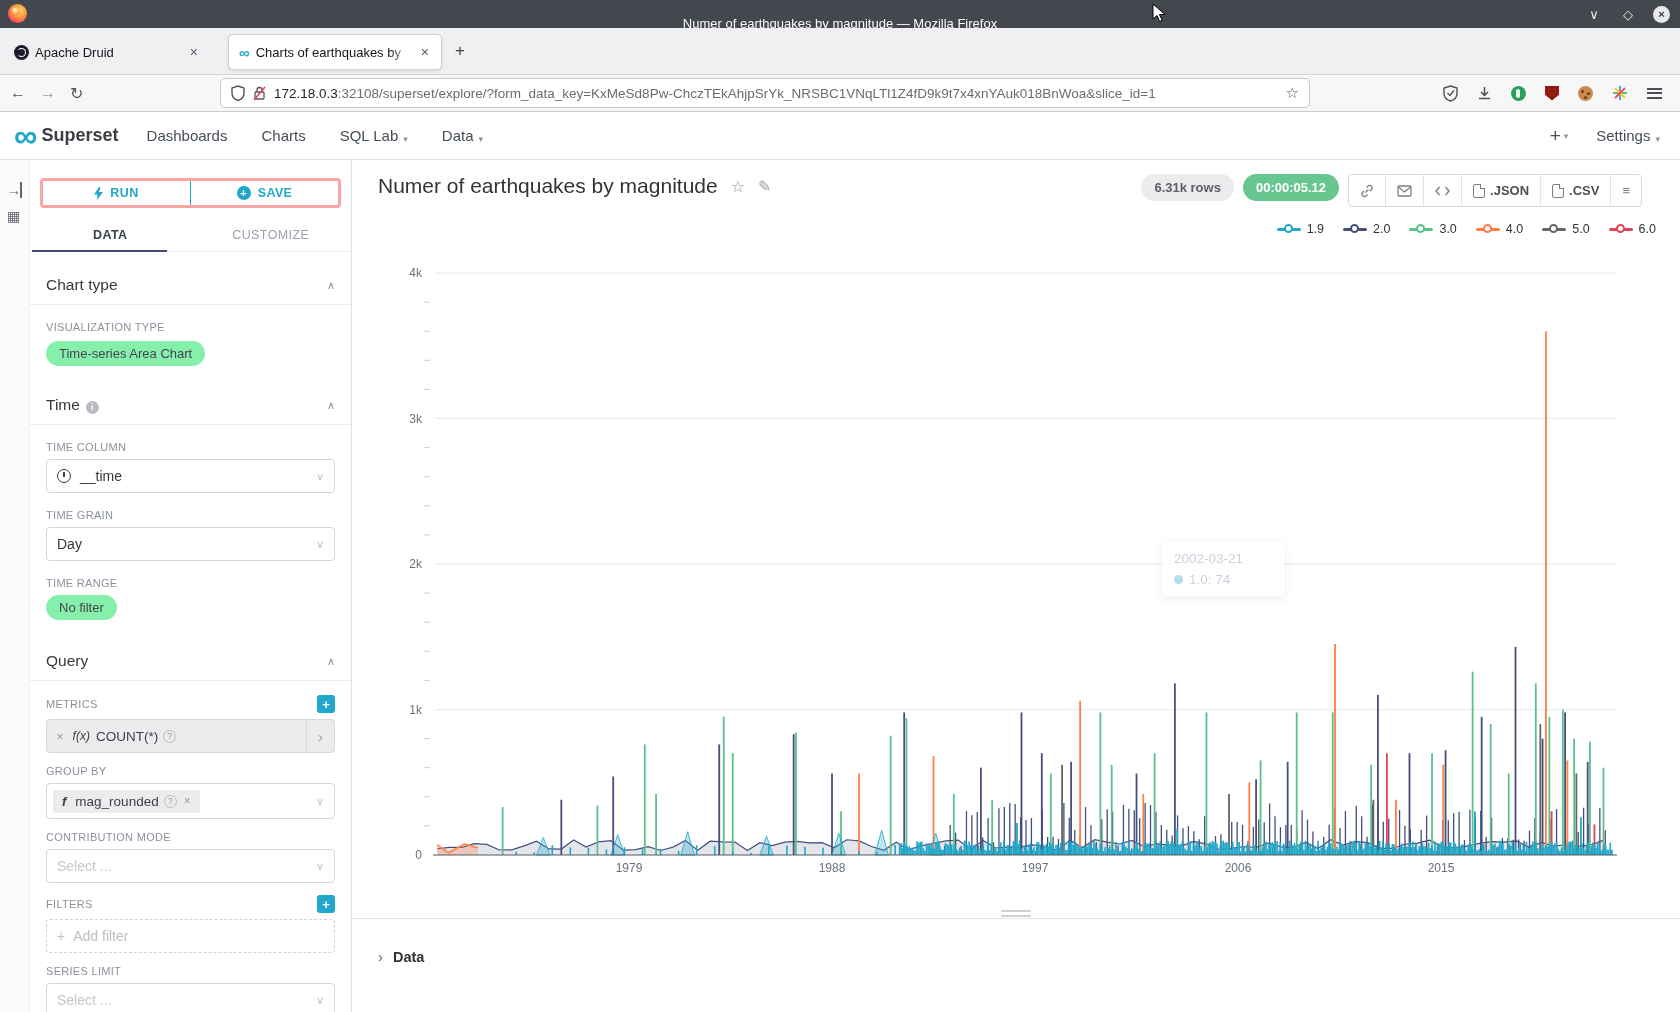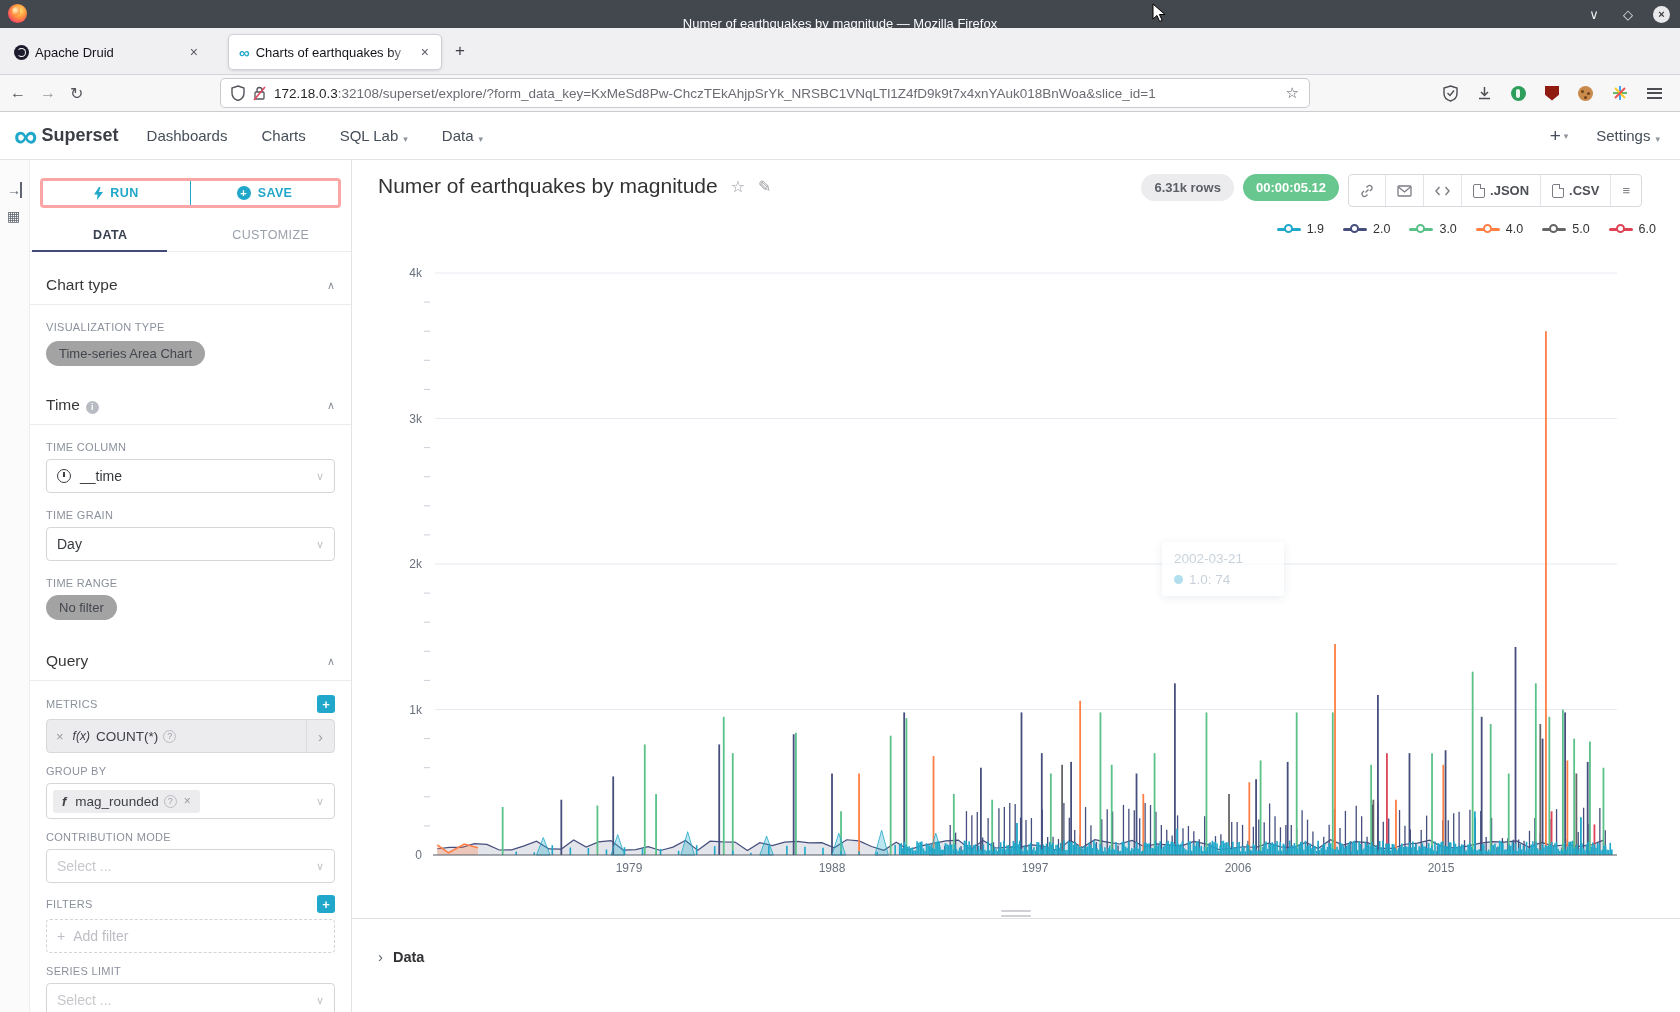--- a/index.html
+++ b/index.html
@@ -86,21 +86,21 @@
   .ptab.active { color:#39404e; font-weight:bold; }
   .ptab.active::after { content:""; position:absolute; left:2px; right:24px; bottom:-1px; height:2px; background:#434a77; }
   .sechead { display:flex; align-items:center; justify-content:space-between; font-size:15.5px; color:#383838; }
   .sechead .chev { color:#8a8f97; font-size:11px; }
   .infoc { display:inline-flex; width:13px; height:13px; border-radius:50%; background:#b8bcc2; color:#fff; font-size:9px;
     align-items:center; justify-content:center; font-weight:bold; margin-left:6px; }
   .helpc { display:inline-flex; width:13px; height:13px; border-radius:50%; border:1px solid #bcbcc2; color:#9d9da5;
     font-size:9px; align-items:center; justify-content:center; margin-left:5px; }
   hr.sec { border:none; border-top:1px solid #ececee; margin:10px -16px 0 -16px; }
   .caps { font-size:11px; letter-spacing:.3px; color:#8b919c; margin-top:16px; display:flex; align-items:center; }
-  .pillgray { display:inline-block; margin-top:8px; background:#a3a3a3; border-radius:13px; padding:5px 13px;
+  .pillgray { display:inline-block; margin-top:8px; background:#86efac; border-radius:13px; padding:5px 13px;
     font-size:13px; color:#42464d; }
   .sel { margin-top:6px; height:34px; border:1px solid #d6d6da; border-radius:4px; display:flex; align-items:center;
     padding:0 10px; gap:9px; font-size:14px; color:#35383d; background:#fff; position:relative; }
   .sel .dchev { position:absolute; right:10px; color:#c3c3c9; font-size:11px; }
   .sel.ph { color:#c7c7cc; }
   .clockic { width:14px; height:14px; border:1.5px solid #3b3e44; border-radius:50%; position:relative; flex:none; }
   .clockic::after { content:""; position:absolute; left:5px; top:2px; width:1.5px; height:5px; background:#3b3e44; }
   .capsrow { display:flex; align-items:center; justify-content:space-between; margin-top:14px; }
   .addbtn { width:18px; height:18px; border-radius:3px; background:#20a7c9; color:#fff; font-size:13px; font-weight:bold;
     display:flex; align-items:center; justify-content:center; }

